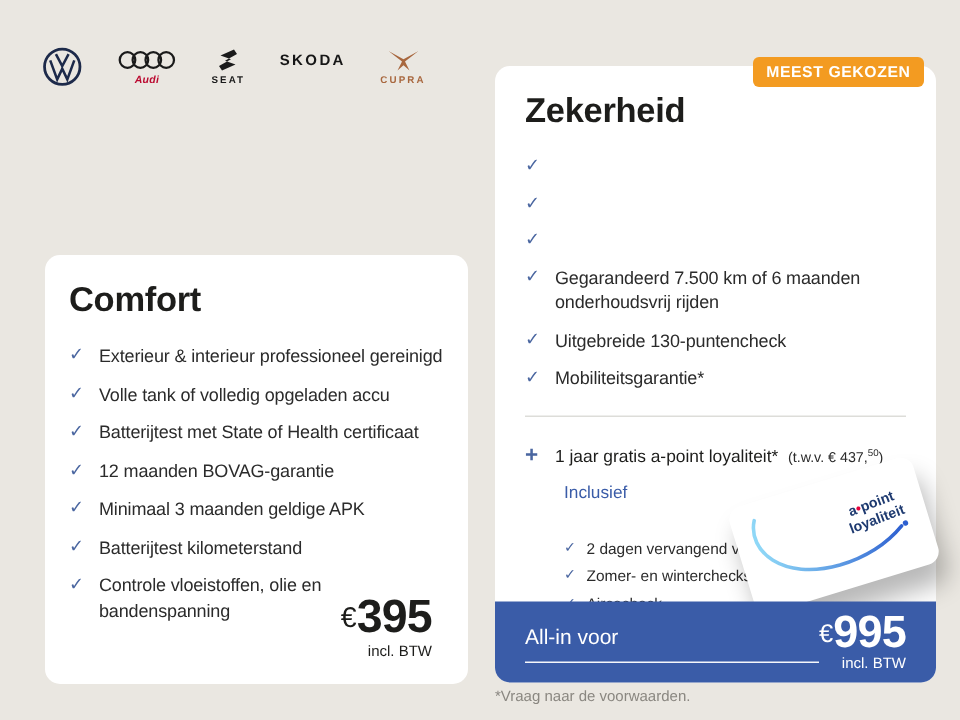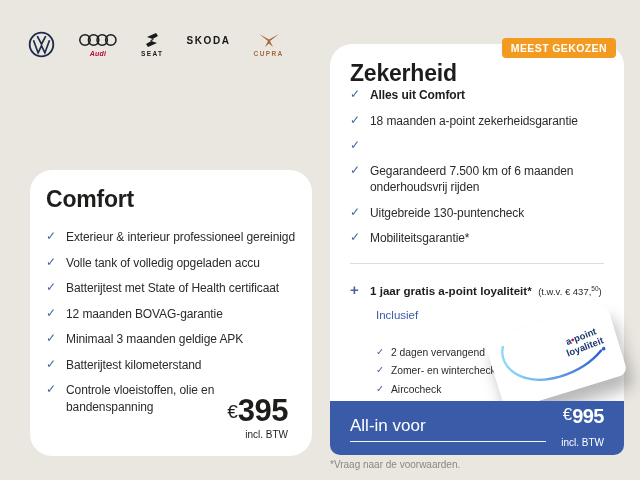--- a/index.html
+++ b/index.html
@@ -22,27 +22,27 @@
   .skoda-word { font-size:10px; font-weight:700; letter-spacing:1.6px; color:#161616; padding-bottom:8px; }
 
   
   .heading {
     position:absolute; left:28px; top:78px; width:235px;
     font-size:28px; line-height:1.12; font-weight:500; color:#1c1c1a;
     letter-spacing:-0.2px;
   }
 
   
-  .card { position:absolute; background:#fff; border-radius:22px; }
+  .card { position:absolute; background:#fff; border-radius:10px; }
   .card-comfort { left:30px; top:170px; width:282px; height:286px; padding:16px; }
   .card-zekerheid { left:330px; top:44px; width:294px; height:411px; padding:16px 20px 0 20px; }
 
   .card-title { font-size:23px; font-weight:700; color:#1d1d1b; letter-spacing:-0.2px; }
   .card-comfort .card-title { margin-bottom:16px; }
-  .card-zekerheid .card-title { }
+  .card-zekerheid .card-title { margin-bottom:16px; }
 
   .item { display:flex; gap:8px; margin-bottom:9px; }
   .item .chk { color:#4a66a0; font-size:12px; line-height:1.3; flex:0 0 12px; }
   .item .txt { font-size:12px; color:#2b2b2b; line-height:1.38; letter-spacing:-0.1px; }
   .item .txt.bold { font-weight:700; color:#1d1d1b; }
 
   
   .price-block { position:absolute; right:24px; bottom:16px; text-align:right; }
   .price-line { white-space:nowrap; }
   .price-cur { font-size:19px; font-weight:400; vertical-align:3px; }
@@ -55,21 +55,21 @@
     background:#f39b21; color:#fff;
     font-size:10.5px; font-weight:700; letter-spacing:0.4px;
     padding:4px 9px; border-radius:4px;
   }
 
   .divider { border:none; border-top:1px solid #ddddd9; margin:16px 0 0 0; }
 
   
   .bonus { display:flex; gap:8px; margin-top:17px; white-space:nowrap; align-items:baseline; }
   .bonus .plus { color:#4a66a0; font-size:15px; font-weight:600; flex:0 0 12px; line-height:1; }
-  .bonus .lbl { font-size:11.6px; font-weight:700; color:#1d1d1b; }
+  .bonus .lbl { font-size:11.6px; font-weight:400; color:#1d1d1b; }
   .bonus .val { font-size:9.5px; color:#2b2b2b; margin-left:2px; }
   .bonus .val sup { font-size:6.5px; }
 
   
   .inclusief { margin:10px 0 0 26px; }
   .inclusief-title { color:#3a5ca8; font-weight:400; font-size:11.5px; margin-bottom:25px; }
   .sub-item { display:flex; gap:6px; margin-bottom:5px; width:170px; }
   .sub-item .chk { color:#4a66a0; font-size:9.5px; line-height:1.3; flex:0 0 9px; }
   .sub-item .txt { font-size:10.3px; color:#2b2b2b; line-height:1.3; }
 
@@ -85,24 +85,24 @@
     font-size:9.5px; font-weight:700; color:#1e3a70; line-height:1.2;
     transform:rotate(-4deg);
   }
   .loyalty-text .dot { color:#e4003a; }
 
   
   .zfooter {
     position:absolute; left:0; bottom:0; width:100%; height:54px;
     background:#3a5ca8; border-radius:0 0 10px 10px;
   }
-  .zfooter .flabel { position:absolute; left:20px; top:15px; color:#fff; font-size:17px; font-weight:500; }
+  .zfooter .flabel { position:absolute; left:20px; top:15px; color:#fff; font-size:14px; font-weight:500; }
   .zfooter .fprice { position:absolute; right:20px; top:4px; color:#fff; white-space:nowrap; }
   .zfooter .fprice .price-cur { font-size:17px; }
-  .zfooter .fprice .price-num { font-size:20px; font-weight:700;margin-top:24px; }
+  .zfooter .fprice .price-num { font-size:30px; font-weight:700;margin-top:24px; }
   .zfooter .fline { position:absolute; left:20px; bottom:13px; width:196px; height:1px; background:#fff; opacity:0.95; }
   .zfooter .fnote { position:absolute; right:20px; bottom:7px; color:#fff; font-size:10px; }
 
   .footnote {
     position:absolute; left:330px; top:459px; width:294px;
     text-align:left; font-size:10px; color:#8a8781;
   }
 </style>
 </head>
 <body>
@@ -183,25 +183,23 @@
       <div class="price-note">incl. BTW</div>
     </div>
   </div>
 
   <div class="card card-zekerheid">
     <div class="badge">MEEST GEKOZEN</div>
     <div class="card-title">Zekerheid</div>
 
     <div class="item">
       <span class="chk">✓</span>
-      <span class="txt bold">Alles uit Comfort</span>
-    </div>
-    <div class="item">
-      <span class="chk">✓</span>
-      <span class="txt">18 maanden a-point zekerheidsgarantie</span>
+    </div>
+    <div class="item">
+      <span class="chk">✓</span>
     </div>
     <div class="item">
       <span class="chk">✓</span>
     </div>
     <div class="item">
       <span class="chk">✓</span>
       <span class="txt">Gegarandeerd 7.500 km of 6 maanden onderhoudsvrij rijden</span>
     </div>
     <div class="item">
       <span class="chk">✓</span>

